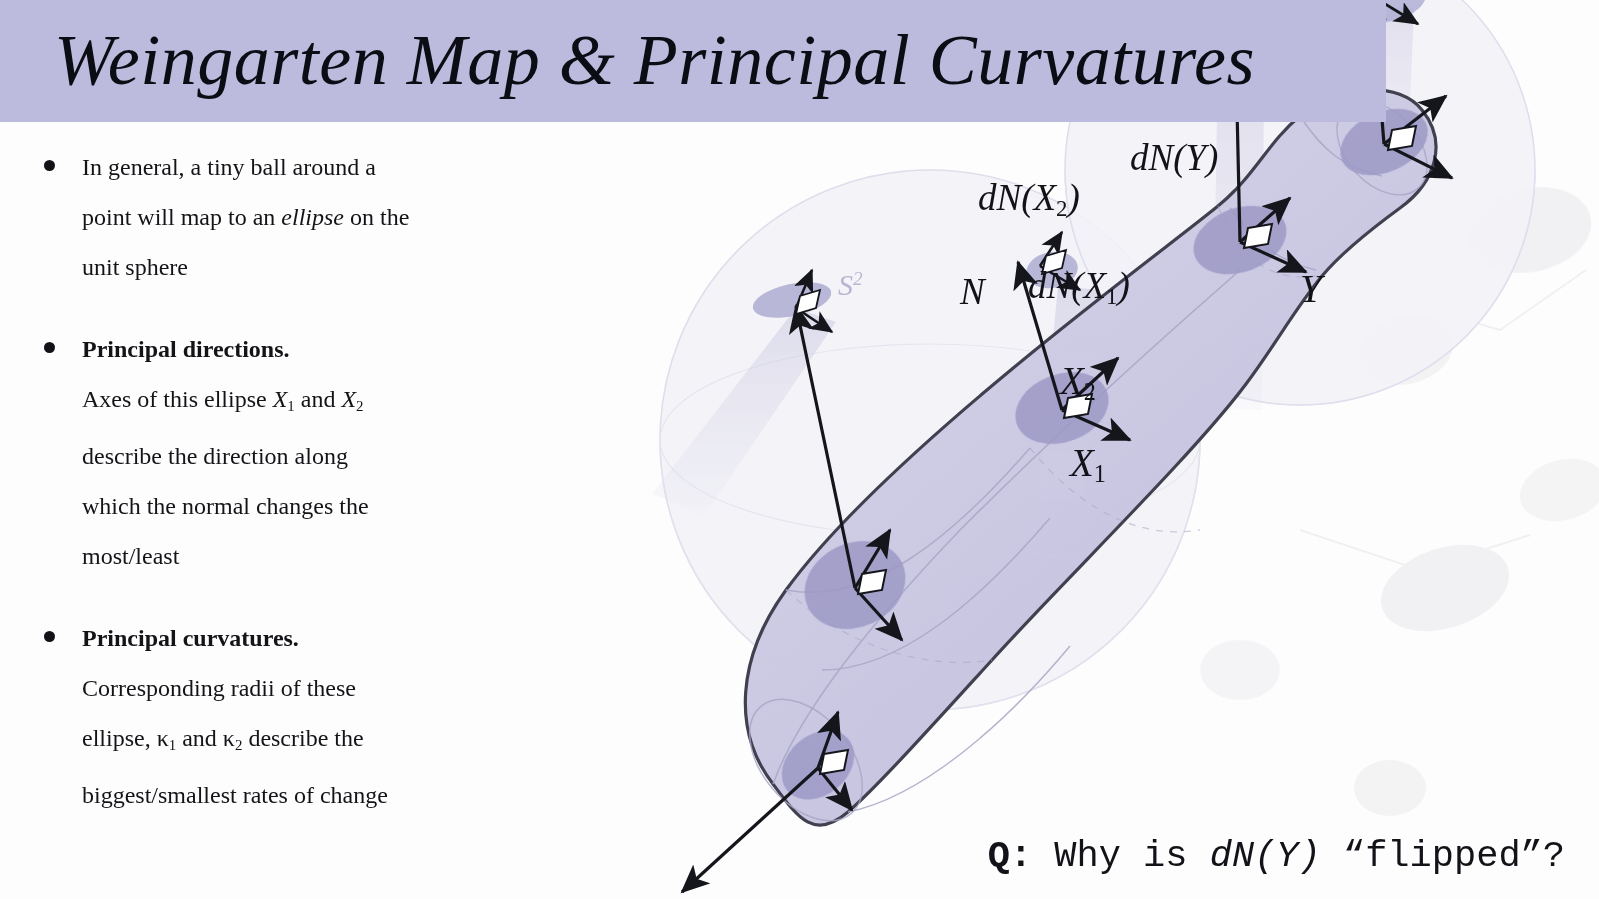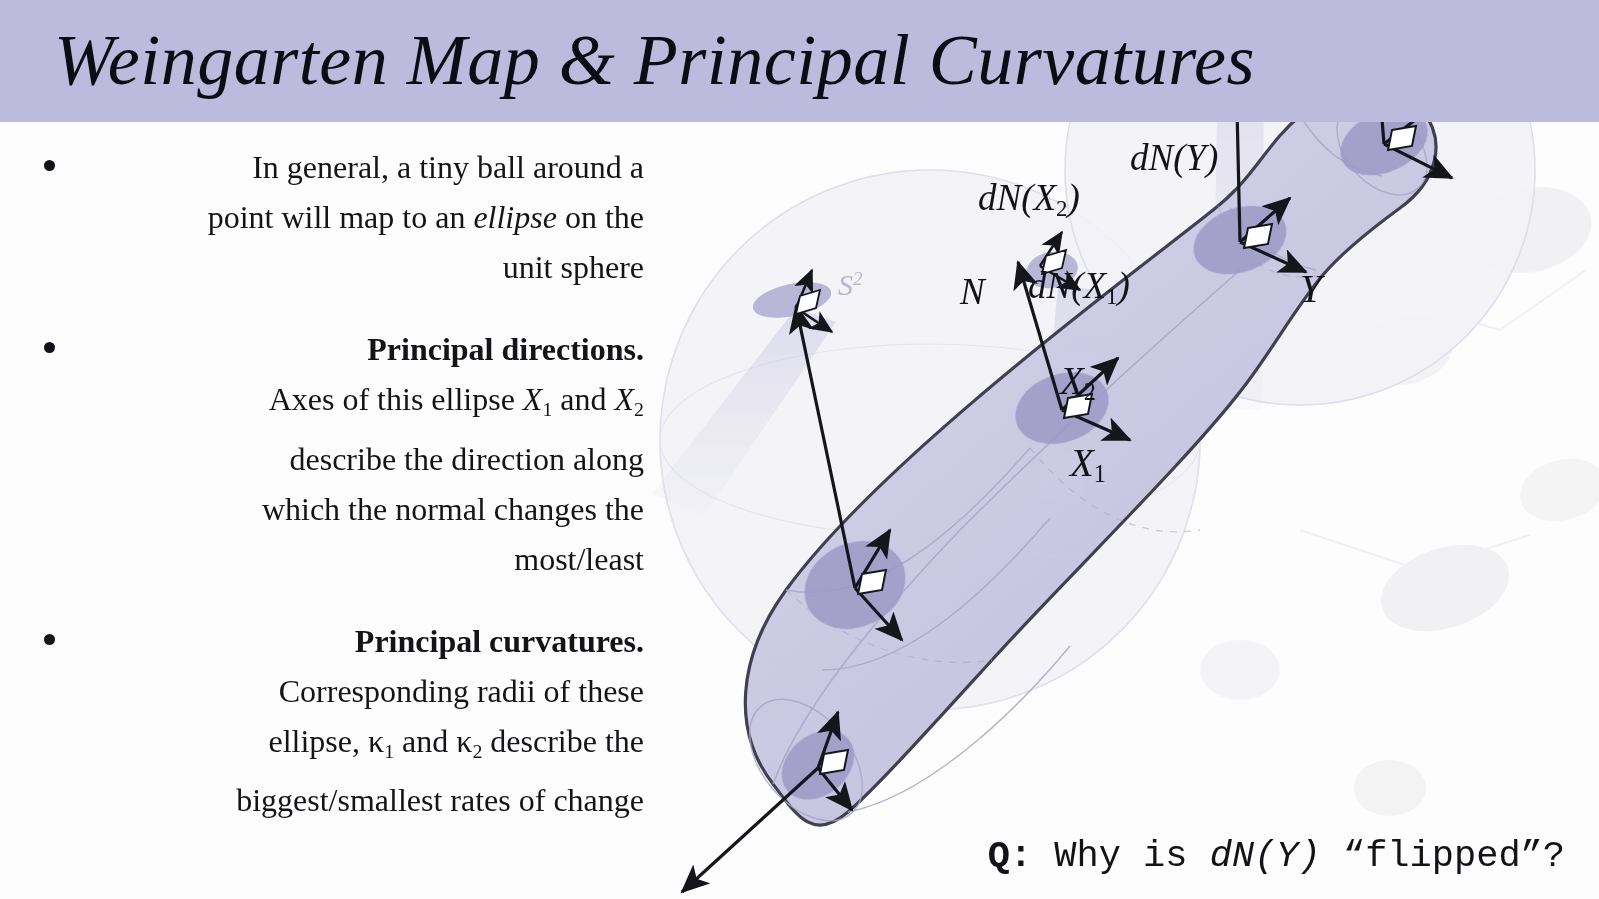--- a/index.html
+++ b/index.html
@@ -13,21 +13,21 @@
     height: 899px;
     background: #fdfdfd;
     overflow: hidden;
     font-family: "Liberation Serif", "DejaVu Serif", serif;
   }
 
   
   #title-banner {
     position: absolute;
     left: 0; top: 0;
-    width: 1599px; height: 122px;
+    width: 1386px; height: 122px;
     background: #bdbbdd;
     z-index: 6;
   }
   #title-text {
     position: absolute;
     left: 54px;
     top: 12px;
     font-size: 72px;
     font-style: italic;
     font-weight: normal;
@@ -52,25 +52,24 @@
   }
   .bullet-dot {
     position: absolute;
     left: 10px;
     top: 18px;
     width: 11px; height: 11px;
     border-radius: 50%;
     background: #111118;
   }
   .bullet-line {
-    font-size: 32px;
+    font-size: 24px;
     line-height: 50px;
     color: #141418;
     padding-left: 48px;
-    text-align: right;
   }
   .bullet-line.first { padding-left: 0; }
   .lead { font-weight: bold; }
   .ital { font-style: italic; }
   .sub { font-size: 0.62em; vertical-align: -0.28em; }
   .kap { font-style: normal; }
 
   
   #question {
     position: absolute;

